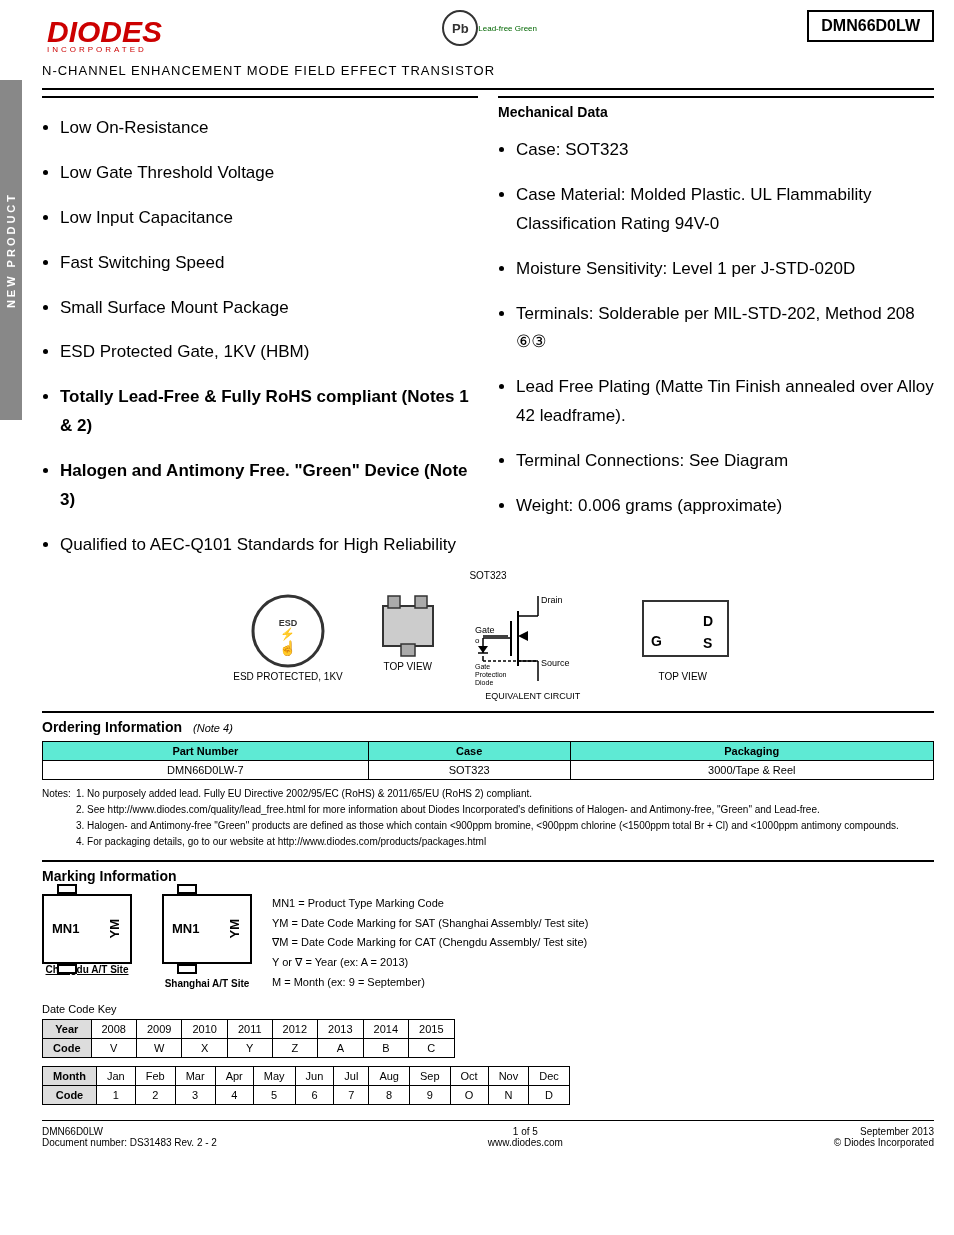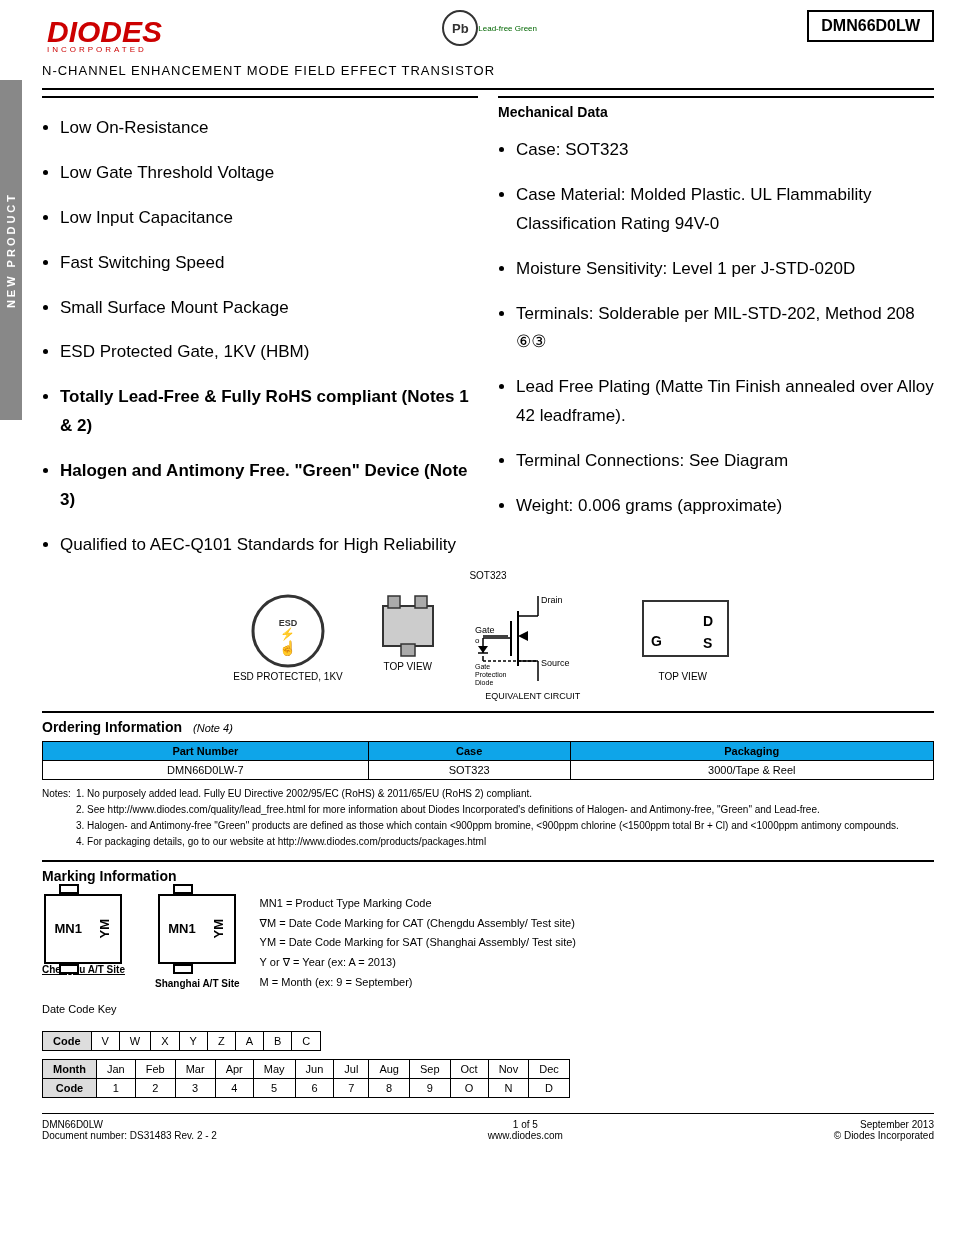--- a/index.html
+++ b/index.html
@@ -135,21 +135,21 @@
       margin-left: 8px;
     }
     .order-table {
       width: 100%;
       border-collapse: collapse;
       margin: 6px 0;
     }
     .order-table th {
       border: 1px solid #000;
       padding: 3px 8px;
-      background: #0ea5e9;
+      background: #5eead4;
       font-size: 11px;
       text-align: center;
     }
     .order-table td {
       border: 1px solid #000;
       padding: 3px 8px;
       font-size: 11px;
       text-align: center;
     }
     .notes-section {
@@ -161,21 +161,21 @@
     .marking-section {
       margin-bottom: 10px;
     }
     .marking-chip {
       display: flex;
       flex-direction: column;
       align-items: center;
     }
     .chip-box {
       border: 2px solid #000;
-      width: 78px;
+      width: 90px;
       height: 70px;
       position: relative;
       display: flex;
       align-items: center;
       justify-content: space-between;
       padding: 5px 8px;
       font-size: 13px;
       font-weight: bold;
     }
     .chip-box .left-text { font-size: 13px; font-weight: bold; }
@@ -189,21 +189,21 @@
       font-size: 11px;
       line-height: 1.8;
       margin-left: 20px;
     }
     
     .date-code-section {
       margin-top: 10px;
     }
     .date-code-title {
       font-size: 11px;
-      margin-bottom: 16px;
+      margin-bottom: 4px;
     }
     .date-table {
       border-collapse: collapse;
       font-size: 11px;
       margin-bottom: 8px;
     }
     .date-table th, .date-table td {
       border: 1px solid #000;
       padding: 3px 10px;
       text-align: center;
@@ -435,32 +435,43 @@
                 <span class="right-text">YM</span>
               </div>
               <div style="position:absolute; bottom:-10px; left:15px; width:20px; height:10px; border:2px solid #000; background:#fff;"></div>
             </div>
             <div class="chip-label" style="margin-top:14px;">Shanghai A/T Site</div>
           </div>
         </div>
 
         <div class="marking-legend">
           <div>MN1 = Product Type Marking Code</div>
+          <div>YM = Date Code Marking for SAT (Shanghai Assembly/ Test site)</div>
           <div>∇M  = Date Code Marking for CAT (Chengdu Assembly/ Test site)</div>
-          <div>YM = Date Code Marking for SAT (Shanghai Assembly/ Test site)</div>
           <div>Y or ∇  = Year (ex: A = 2013)</div>
           <div>M = Month (ex: 9 = September)</div>
         </div>
       </div>
 
       <div class="date-code-section">
         <div class="date-code-title">Date Code Key</div>
 
         <table class="date-table">
           <tbody>
+            <tr>
+              <th>Year</th>
+              <td colspan="2">2008</td>
+              <td colspan="2">2009</td>
+              <td colspan="2">2010</td>
+              <td colspan="2">2011</td>
+              <td colspan="2">2012</td>
+              <td colspan="2">2013</td>
+              <td colspan="2">2014</td>
+              <td colspan="2">2015</td>
+            </tr>
             <tr>
               <th>Code</th>
               <td colspan="2">V</td>
               <td colspan="2">W</td>
               <td colspan="2">X</td>
               <td colspan="2">Y</td>
               <td colspan="2">Z</td>
               <td colspan="2">A</td>
               <td colspan="2">B</td>
               <td colspan="2">C</td>

